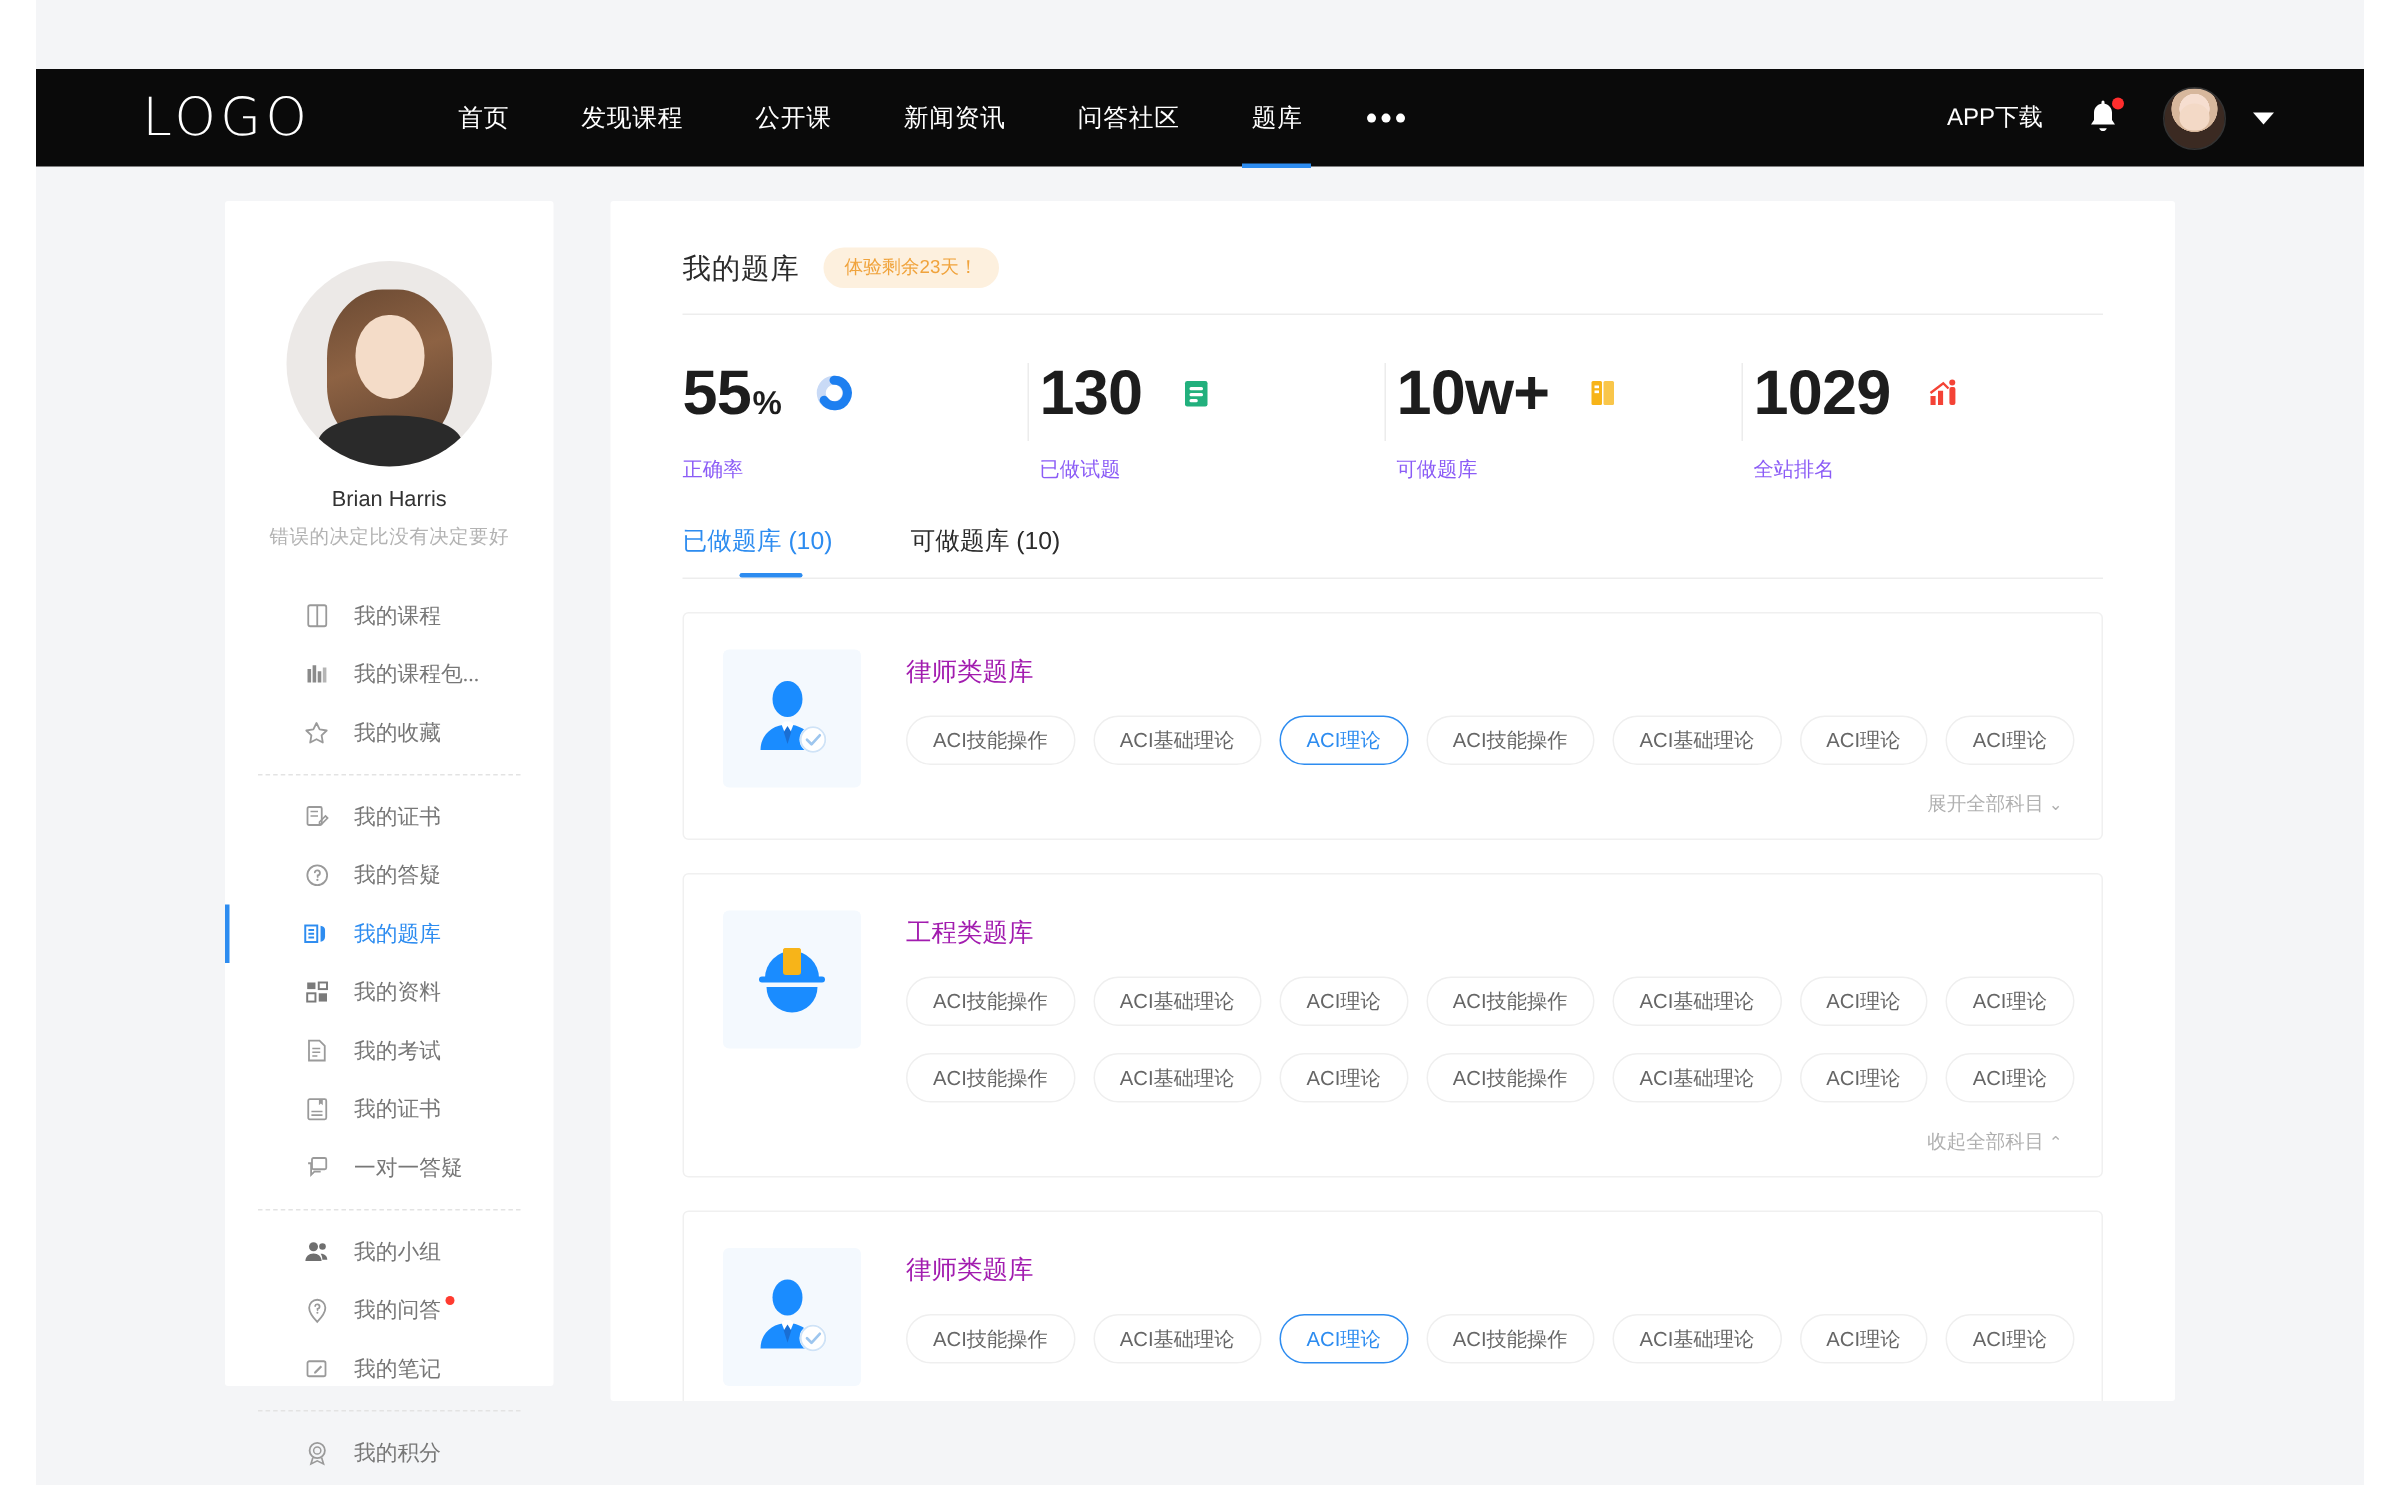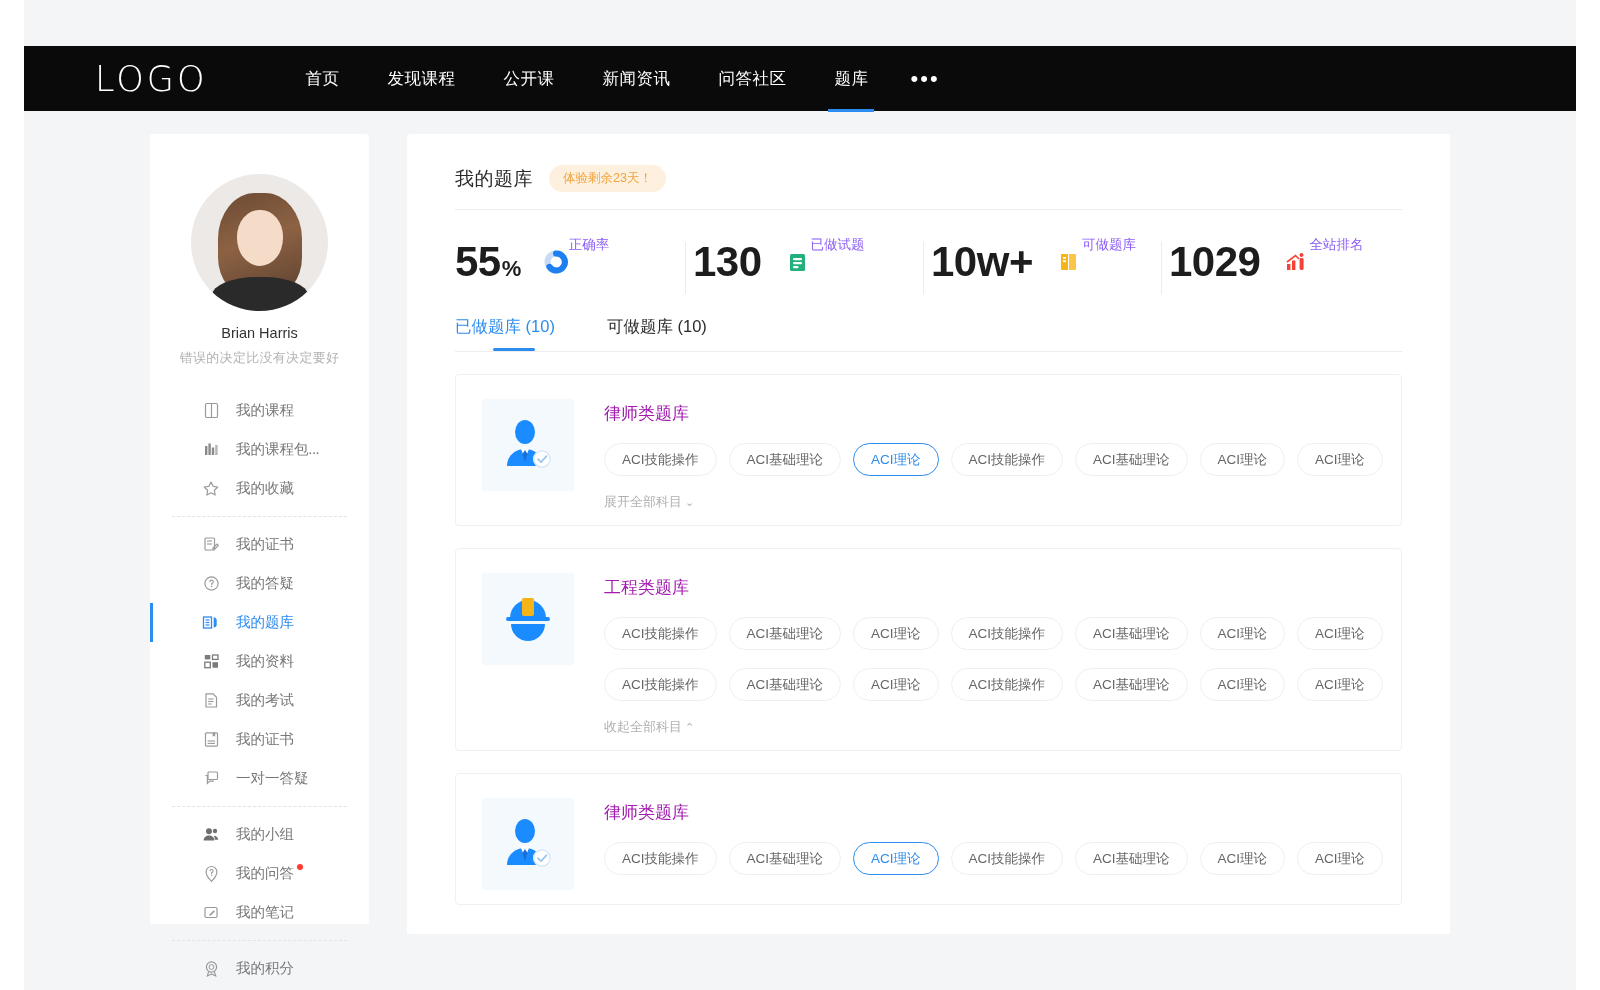--- a/index.html
+++ b/index.html
@@ -172,22 +172,23 @@
     white-space: nowrap;
   }
   .hrule {
     margin: 17px 48px 0 48px;
     border-top: 1px solid #ededed;
   }
 
   .stats { display: flex; margin: 26px 0 0 0; padding-left: 48px; }
   .stat {
     position: relative;
-    display: flex; flex-direction: row;
+    display: flex; flex-direction: column;
     width: 238px;
+    gap: 16px;
   }
   .stat.sep::before {
     content:""; position:absolute; left:-8px; top:6px;
     width:1px; height:52px; background:#ececec;
   }
   .statrow { display: flex; align-items: center; height: 52px; }
   .statnum {
     font-size: 42px; color: #1d1d1d; font-weight: 700;
     letter-spacing: -0.5px; line-height: 1;
     font-family: "Liberation Sans", sans-serif;
@@ -238,20 +239,21 @@
     height: 33px;
     padding: 0 17px;
     display: flex; align-items: center; justify-content: center;
     font-size: 13.5px; color: #666666;
     white-space: nowrap;
     cursor: pointer;
     background: #fff;
   }
   .tag.sel { border-color: #2d8cf0; color: #2d8cf0; }
   .expand {
+    text-align: right;
     font-size: 13px; color: #b0b0b0;
     margin-top: 17px;
     cursor: pointer;
   }
   .expand .arw { margin-left: 3px; font-size: 11px; }
 </style>
 </head>
 <body>
 
 <div id="page">
@@ -259,20 +261,33 @@
   <div id="topnav">
     <div class="logo">LOGO</div>
     <div class="navlinks">
       <div class="navlink">首页</div>
       <div class="navlink">发现课程</div>
       <div class="navlink">公开课</div>
       <div class="navlink">新闻资讯</div>
       <div class="navlink">问答社区</div>
       <div class="navlink active">题库</div>
       <div class="navdots">•••</div>
+    </div>
+    <div class="navright">
+      <div class="appdl">APP下载</div>
+      <div class="bellwrap">
+        <svg width="24" height="26" viewBox="0 0 24 26">
+          <path d="M12 3c-3.3 0-6 2.7-6 6v5l-2 3h16l-2-3V9c0-3.3-2.7-6-6-6z" fill="#fff"></path>
+          <rect x="11" y="1" width="2" height="3" rx="1" fill="#fff"></rect>
+          <path d="M9.5 19.5a2.6 2.6 0 0 0 5 0z" fill="#fff"></path>
+        </svg>
+        <div class="bell-dot"></div>
+      </div>
+      <div class="avatar-hdr"></div>
+      <div class="chev"></div>
     </div>
   </div>
 
   <div id="sidebar">
     <div class="profile">
       <div class="avatar-big">
         <div class="hair"></div>
         <div class="face"></div>
         <div class="body"></div>
       </div>

